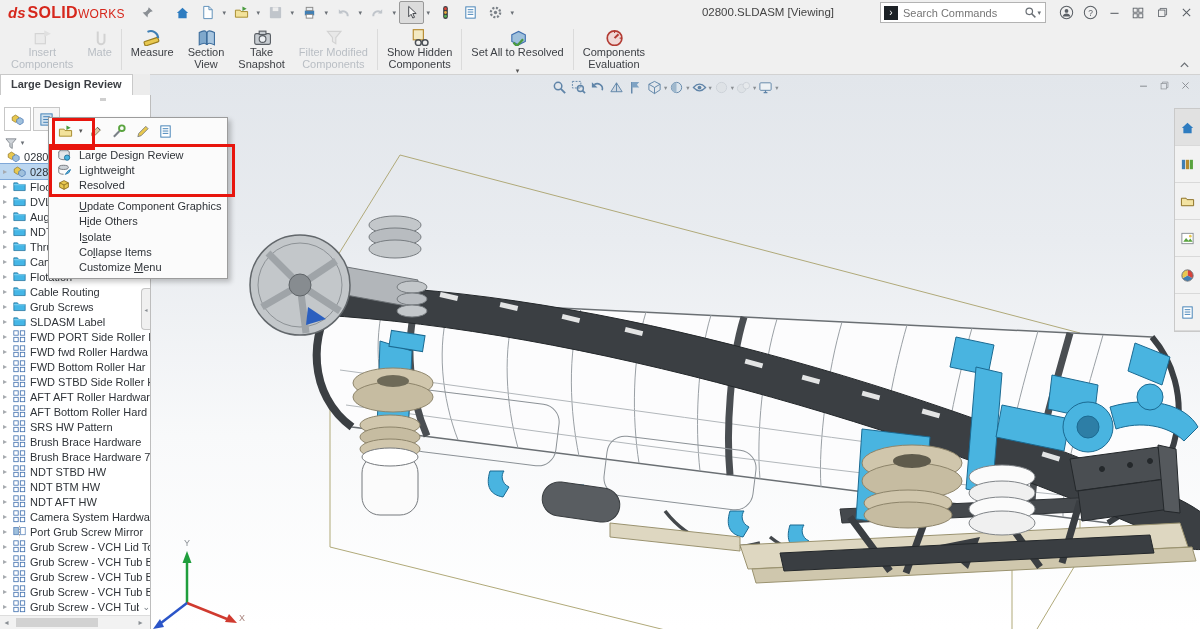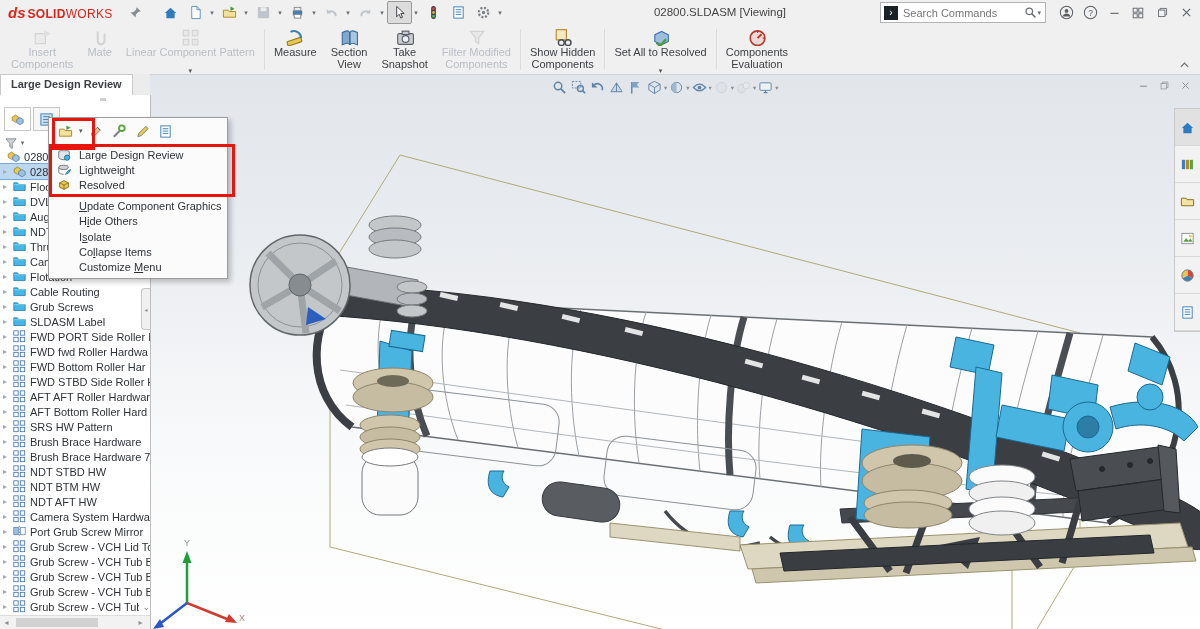--- a/index.html
+++ b/index.html
@@ -1,29 +1,29 @@
 <!DOCTYPE html>
 <html><head>
 <meta charset="utf-8">
 <style>
   html,body{margin:0;padding:0;font-family:"Liberation Sans",sans-serif;}
   #app{position:relative;width:1200px;height:629px;background:#fff;overflow:hidden;font-size:11px;color:#333;}
   
   #titlebar{position:absolute;top:0;left:0;right:0;height:25px;background:#f0f0f0;display:flex;align-items:center;font-size:11.5px;color:#3a3d42;z-index:5;}
   .logo{display:flex;align-items:baseline;color:#d6271c;margin:0 10px 0 8px;white-space:nowrap;}
   .logo .ds{font-style:italic;font-weight:bold;font-size:15px;margin-right:2px;}
-  .logo .sld{font-weight:bold;font-size:12px;letter-spacing:.3px;}
+  .logo .sld{font-weight:bold;font-size:16px;letter-spacing:.3px;}
   .logo .wks{font-weight:normal;font-size:12px;letter-spacing:.3px;}
   .menu-item{padding:0 8px;line-height:25px;}
   .pinbtn{margin:0 6px;display:flex;align-items:center;}
   #qat{display:flex;align-items:center;margin-left:10px;}
   .qbtn{width:23px;height:21px;display:inline-flex;align-items:center;justify-content:center;border:1px solid transparent;border-radius:2px;}
   .qbtn.pressed{background:#dcdcdc;border-color:#999;}
   .qarr{font-size:7px;color:#6a6f75;width:9px;text-align:center;}
-  #doc-title{position:absolute;left:720px;transform:translateX(-50%);top:0;line-height:25px;color:#444;white-space:nowrap;}
+  #doc-title{position:absolute;left:768px;transform:translateX(-50%);top:0;line-height:25px;color:#444;white-space:nowrap;}
   #search-box{display:flex;align-items:center;width:164px;height:19px;border:1px solid #b3b3b3;background:#fff;margin-left:auto;}
   .sbadge{width:14px;height:14px;background:#1c2126;color:#fff;font-size:10px;line-height:14px;text-align:center;margin:0 3px;flex:0 0 14px;}
   #search-box input{border:0;outline:0;flex:1;min-width:0;font-family:inherit;font-size:11px;color:#555;background:transparent;}
   .sarr{font-size:7px;color:#6a6f75;margin-right:4px;}
   #win-icons{display:flex;align-items:center;margin:0 2px 0 8px;}
   .wbtn{width:24px;height:24px;display:flex;align-items:center;justify-content:center;}
   
   #ribbon{position:absolute;top:25px;left:0;right:0;height:49px;background:#f0f0f0;border-bottom:1px solid #d2d2d2;display:flex;align-items:stretch;padding-left:4px;z-index:4;}
   .rbtn{display:flex;flex-direction:column;align-items:center;padding:3px 7px 0;line-height:12px;color:#3c3f44;white-space:nowrap;}
   .rbtn .ricon{height:20px;display:flex;align-items:center;}
@@ -265,33 +265,20 @@
         <span class="rbtn disabled">
     <span class="ricon">
             <svg width="18" height="18" viewBox="0 0 16 16">
               <path d="M6 3v8.5a3 3 0 0 0 6 0V5" fill="none" stroke="#b7bcc2" stroke-width="1.8"></path>
             </svg>
           </span>
     <span class="rl rl1">Mate</span>
     <span class="rl rl2"></span>
     <span class="rfly"></span>
   </span>
-        <span class="rbtn disabled">
-    <span class="ricon">
-            <svg width="18" height="18" viewBox="0 0 16 16">
-              <rect x="2" y="2" width="5" height="5" fill="#dfe3e7" stroke="#b7bcc2"></rect>
-              <rect x="10" y="2" width="5" height="5" fill="#dfe3e7" stroke="#b7bcc2"></rect>
-              <rect x="2" y="10" width="5" height="5" fill="#dfe3e7" stroke="#b7bcc2"></rect>
-              <rect x="10" y="10" width="5" height="5" fill="#dfe3e7" stroke="#b7bcc2"></rect>
-            </svg>
-          </span>
-    <span class="rl rl1">Linear Component Pattern</span>
-    <span class="rl rl2"></span>
-    <span class="rfly">▾</span>
-  </span>
         <span class="vsep"></span>
         <span class="rbtn">
     <span class="ricon">
             <svg width="18" height="18" viewBox="0 0 16 16">
               <rect x="1" y="10" width="13" height="4" rx="1" fill="#e8c84f" stroke="#9a7d1f" transform="rotate(-18 8 12)"></rect>
               <path d="M13.5 9A6.5 6.5 0 0 0 4 3.5" fill="none" stroke="#3f7fb5" stroke-width="1.8"></path>
             </svg>
           </span>
     <span class="rl rl1">Measure</span>
     <span class="rl rl2"></span>

